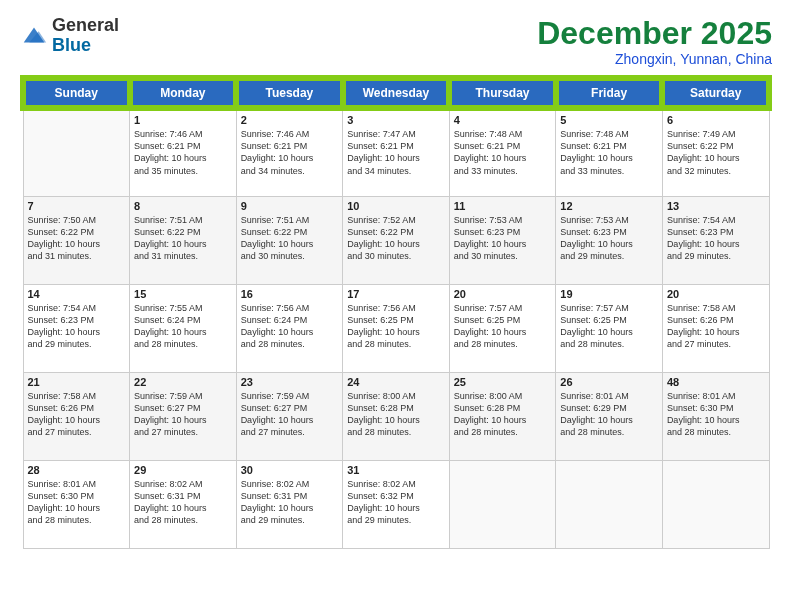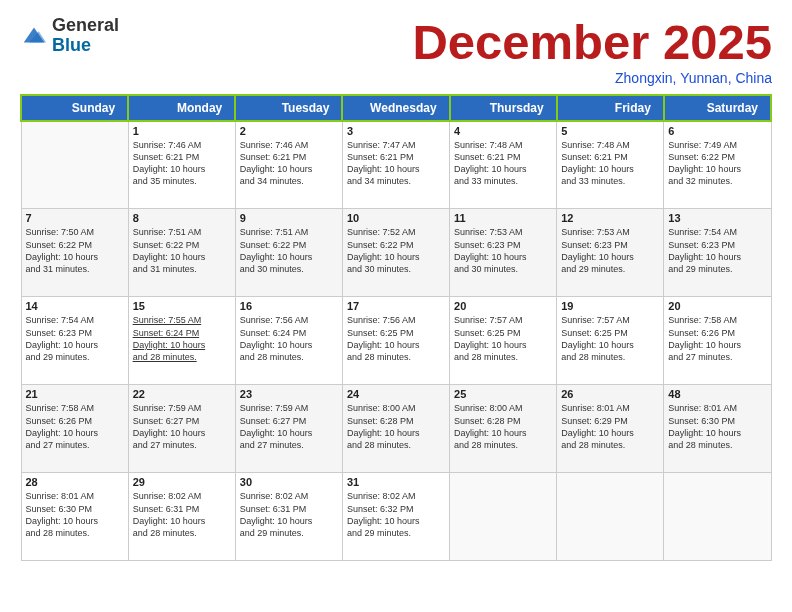--- a/index.html
+++ b/index.html
@@ -36,45 +36,45 @@
     .logo-general { color: #333; }
     .logo-blue { color: #0369a1; }
     .logo-icon {
       width: 28px;
       height: 28px;
     }
     .title-area {
       text-align: right;
     }
     .month-title {
-      font-size: 49px;
+      font-size: 32px;
       font-weight: bold;
-      color: #b91c1c;
+      color: #15803d;
       line-height: 1.1;
       margin-left: 20px;
     }
     .location {
       font-size: 14px;
       color: #1d4ed8;
     }
     .calendar {
       flex: 1;
       border: 1px solid #ccc;
       border-collapse: collapse;
       width: 100%;
       table-layout: fixed;
     }
     .calendar th {
       background-color: #2a6abf;
       color: #fff;
       font-size: 12px;
       font-weight: bold;
       padding: 5px 12px;
-      text-align: right;
-      border: 2px solid #84cc16;
+      text-align: center;
+      border: 6px solid #84cc16;
     }
     .calendar td {
       border: 1px solid #ccc;
       vertical-align: top;
       padding: 3px 4px;
       font-size: 9.5px;
       color: #333;
       height: 88px;
     }
     .day-num {
@@ -229,21 +229,21 @@
         <tr>
           <td>
             <span class="day-num">14</span>
             <div class="day-detail" style="white-space: pre-line;">Sunrise: 7:54 AM
 Sunset: 6:23 PM
 Daylight: 10 hours
 and 29 minutes.</div>
           </td>
           <td>
             <span class="day-num">15</span>
-            <div class="day-detail" style="white-space: pre-line; text-decoration: underline;">Sunrise: 7:55 AM
+            <div class="day-detail" style="white-space: pre-line;">Sunrise: 7:55 AM
 Sunset: 6:24 PM
 Daylight: 10 hours
 and 28 minutes.</div>
           </td>
           <td>
             <span class="day-num">16</span>
             <div class="day-detail" style="white-space: pre-line;">Sunrise: 7:56 AM
 Sunset: 6:24 PM
 Daylight: 10 hours
 and 28 minutes.</div>

